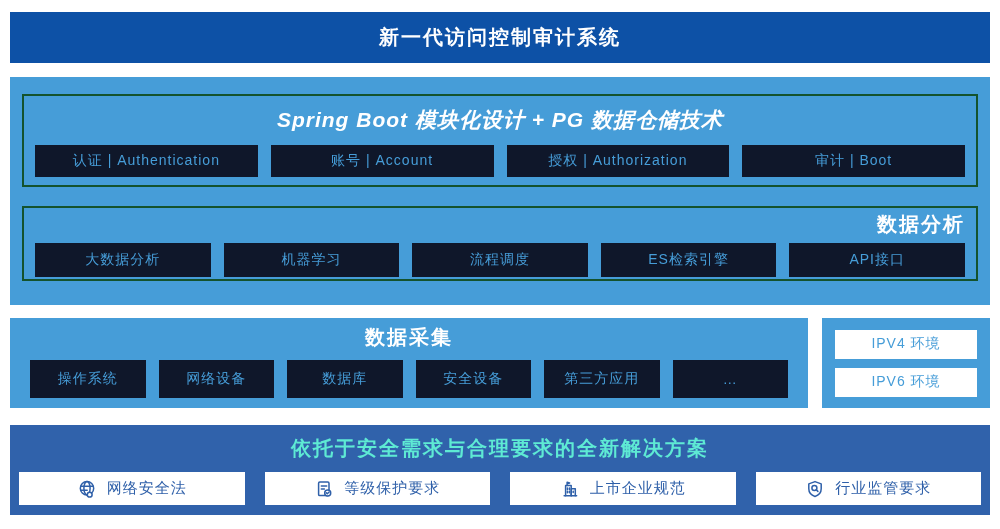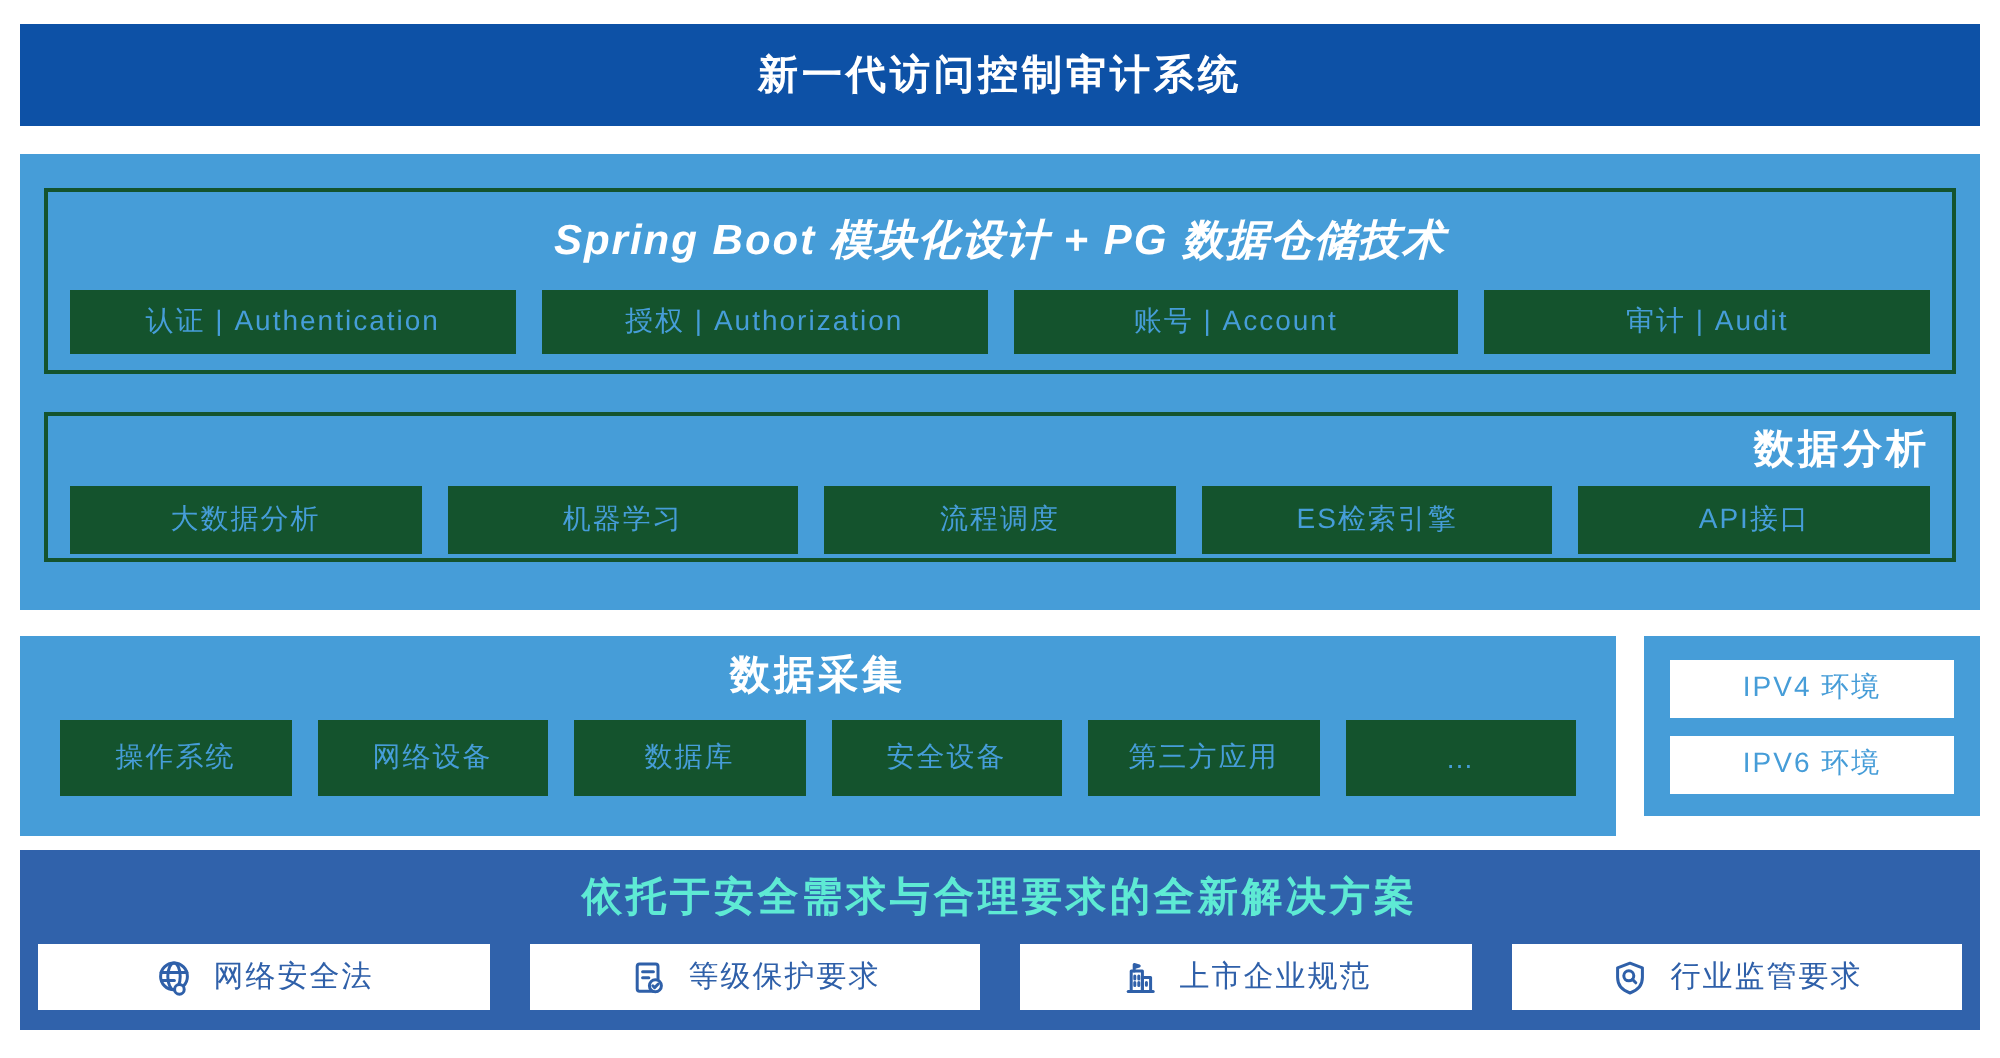--- a/index.html
+++ b/index.html
@@ -21,26 +21,26 @@
 
   
   .platform{position:absolute;left:10px;top:77px;width:980px;height:228px;
     background:var(--light-blue);padding:17px 12px 0;}
   .bordered{border:2px solid #14532d;}
   .bbox1{height:93px;padding:8px 11px 14px;display:flex;flex-direction:column;margin-bottom:19px;}
   .bbox1 .gtitle{color:#fff;font-size:21px;font-weight:bold;font-style:italic;text-align:center;margin:2px 0 11px;letter-spacing:1px;}
   .bbox2{height:75px;padding:3px 11px 0;display:flex;flex-direction:column;}
   .bbox2 .gtitle2{color:#fff;font-size:20px;font-weight:bold;text-align:right;margin-bottom:5px;letter-spacing:2px;}
   .cells{display:flex;gap:13px;}
-  .cell{flex:1;height:32px;background:#14532d;color:var(--cell-text-light);
+  .cell{flex:1;height:32px;background:#0f172a;color:var(--cell-text-light);
     display:flex;align-items:center;justify-content:center;font-size:14px;letter-spacing:1px;}
   .bbox2 .cell{height:34px;}
 
   
-  .collect{position:absolute;left:10px;top:318px;width:798px;height:100px;
+  .collect{position:absolute;left:10px;top:318px;width:798px;height:90px;
     background:var(--light-blue);padding:6px 20px 0;}
   .collect .gtitle2{color:#fff;font-size:20px;font-weight:bold;text-align:center;margin-bottom:9px;letter-spacing:2px;}
   .collect .cell{height:38px;}
 
   
   .env-panel{position:absolute;left:822px;top:318px;width:168px;height:90px;
     background:var(--light-blue);display:flex;flex-direction:column;justify-content:center;gap:9px;padding:0 13px;}
   .env-box{height:29px;background:#fff;color:var(--cell-text-light);
     display:flex;align-items:center;justify-content:center;font-size:14px;letter-spacing:1px;}
 
@@ -62,23 +62,23 @@
   <div class="top-bar">
     <span>新一代访问控制审计系统</span>
   </div>
 
   <div class="platform">
 
     <div class="bordered bbox1">
       <div class="gtitle">Spring Boot 模块化设计 + PG 数据仓储技术</div>
       <div class="cells">
         <div class="cell">认证 | Authentication</div>
+        <div class="cell">账号 | Account</div>
         <div class="cell">授权 | Authorization</div>
-        <div class="cell">账号 | Account</div>
-        <div class="cell">审计 | Audit</div>
+        <div class="cell">审计 | Boot</div>
       </div>
     </div>
 
     <div class="bordered bbox2">
       <div class="gtitle2">数据分析</div>
       <div class="cells">
         <div class="cell">大数据分析</div>
         <div class="cell">机器学习</div>
         <div class="cell">流程调度</div>
         <div class="cell">ES检索引擎</div>

